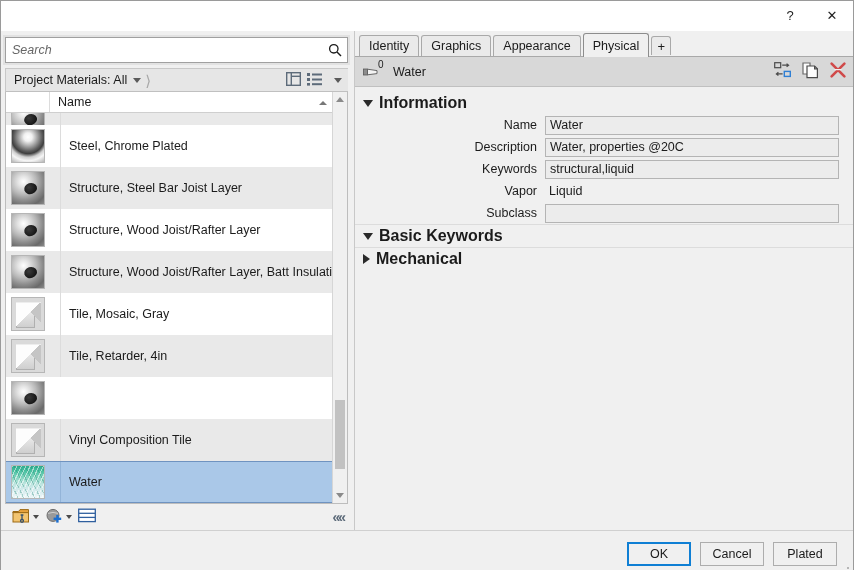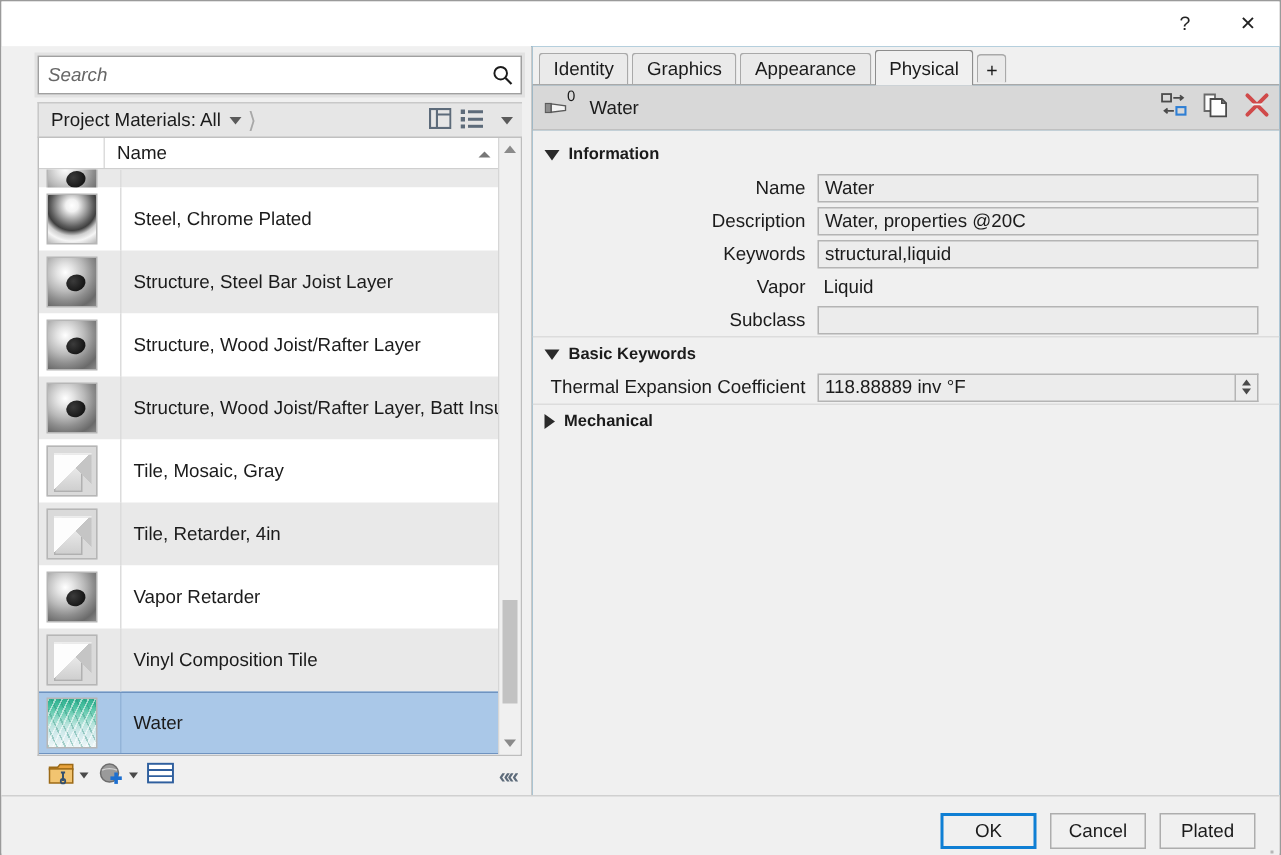--- a/index.html
+++ b/index.html
@@ -59,21 +59,21 @@
     background: #f0f0f0;
   }
 
   
   #left-panel {
     width: 353px;
     flex: 0 0 auto;
     background: #f0f0f0;
     display: flex;
     flex-direction: column;
-    padding: 6px 0 0 24px;
+    padding: 6px 0 0 4px;
     box-sizing: border-box;
   }
 
   
   #search-wrap {
     height: 26px;
     margin-right: 6px;
     background: #ffffff;
     border: 1px solid #a0a0a0;
     box-shadow: 0 0 0 2px #e2e2e2;
@@ -387,21 +387,21 @@
   #props {
     flex: 1 1 auto;
     overflow: hidden;
     padding: 0;
     background: #f0f0f0;
   }
   .section-head {
     display: flex; align-items: center;
     height: 22px;
     padding-left: 8px;
-    font-size: 11px;
+    font-size: 16px;
     font-weight: bold;
     color: #1b1b1b;
     border-top: 1px solid #dcdcdc;
   }
   .section-head.first { border-top: 0; margin-top: 5px; }
   .tri {
     width: 0; height: 0; margin-right: 6px;
   }
   .tri.open {
     border-left: 5px solid transparent;
@@ -604,21 +604,20 @@
               <div class="mat-row alt">
                 <div class="thumb-cell">
                   <div class="thumb cube"></div>
                 </div>
                 <div class="mat-name">Tile, Retarder, 4in</div>
               </div>
               <div class="mat-row">
                 <div class="thumb-cell">
                   <div class="thumb sphere"></div>
                 </div>
-                <div class="mat-name">Vapor Retarder</div>
               </div>
               <div class="mat-row alt">
                 <div class="thumb-cell">
                   <div class="thumb cube"></div>
                 </div>
                 <div class="mat-name">Vinyl Composition Tile</div>
               </div>
               <div class="mat-row selected">
                 <div class="thumb-cell">
                   <div class="thumb water"></div>
@@ -744,30 +743,20 @@
             <div class="prop-static">Liquid</div>
           </div>
           <div class="prop-row">
             <div class="prop-label">Subclass</div>
             <div class="prop-field"></div>
           </div>
           <div class="section-head">
             <span class="tri open"></span>
             <span>Basic Keywords</span>
           </div>
-          <div class="prop-row">
-            <div class="prop-label">Thermal Expansion Coefficient</div>
-            <div class="field-group">
-              <div class="prop-field">118.88889 inv °F</div>
-              <div class="spinner">
-                <span class="spin-up"></span>
-                <span class="spin-dn"></span>
-              </div>
-            </div>
-          </div>
           <div class="section-head">
             <span class="tri closed"></span>
             <span>Mechanical</span>
           </div>
         </div>
     </div>
   </div>
 
   <div id="footer">
     <div class="dlg-btn default">

